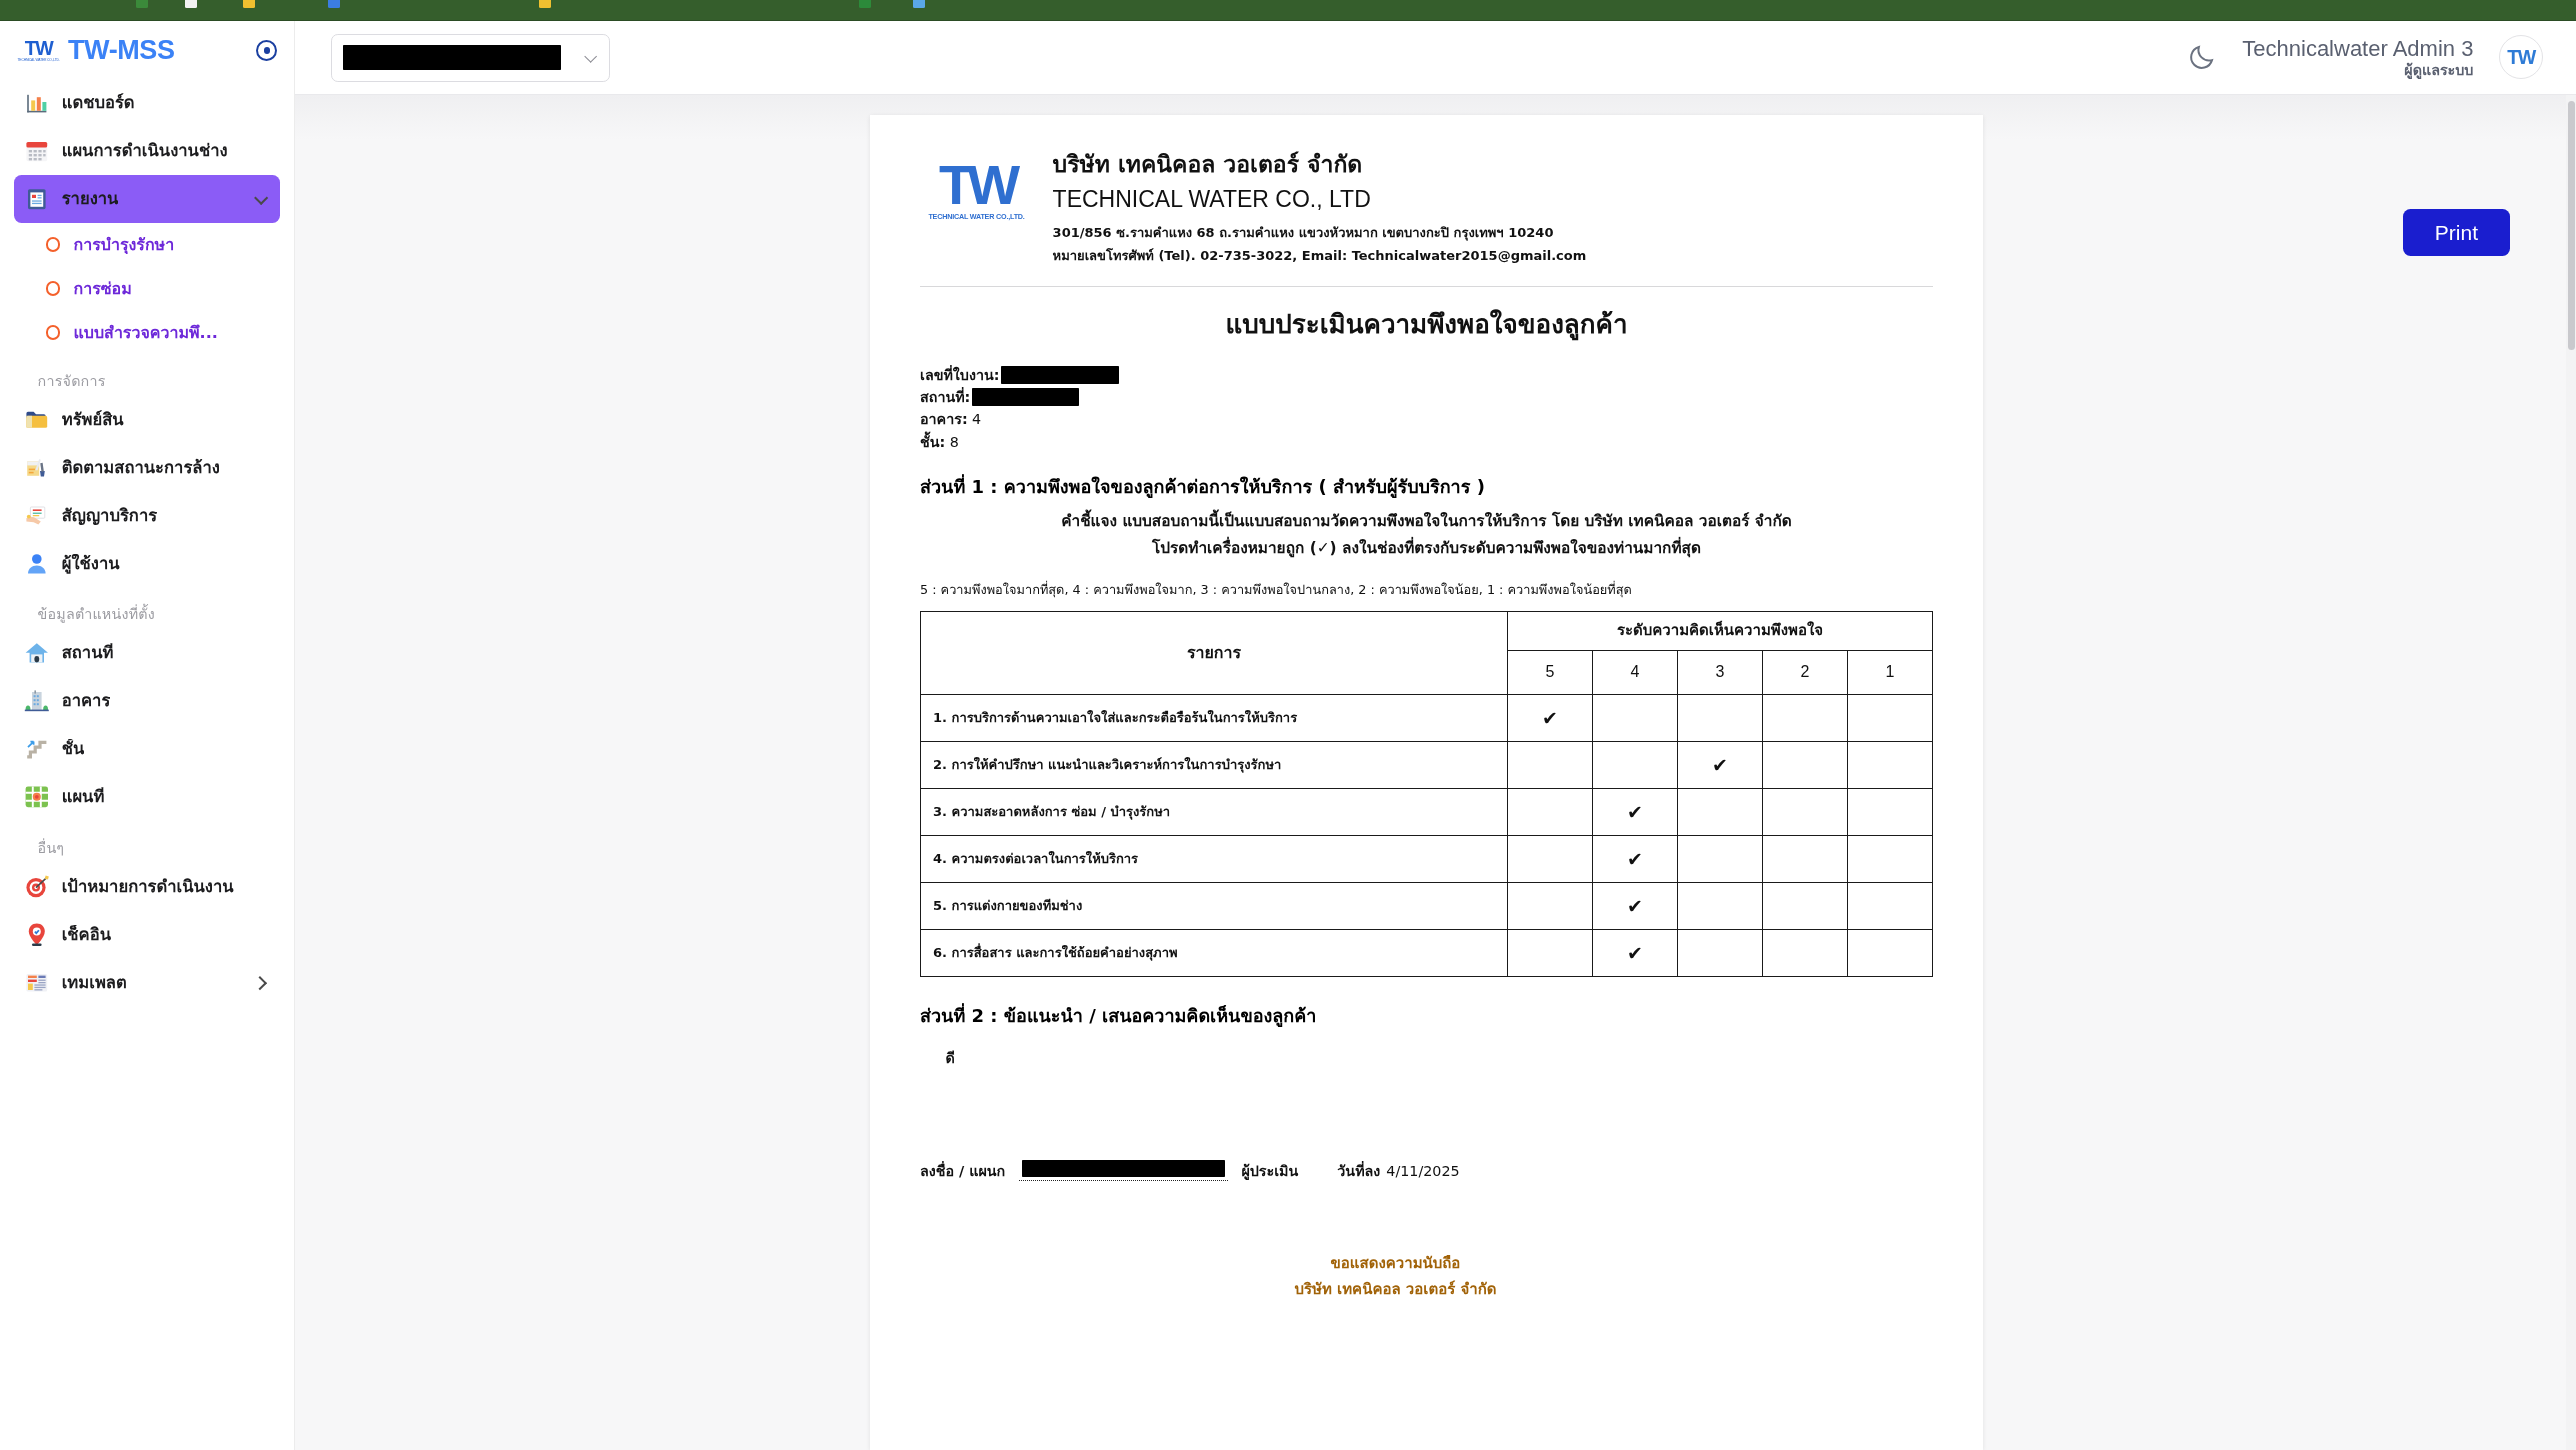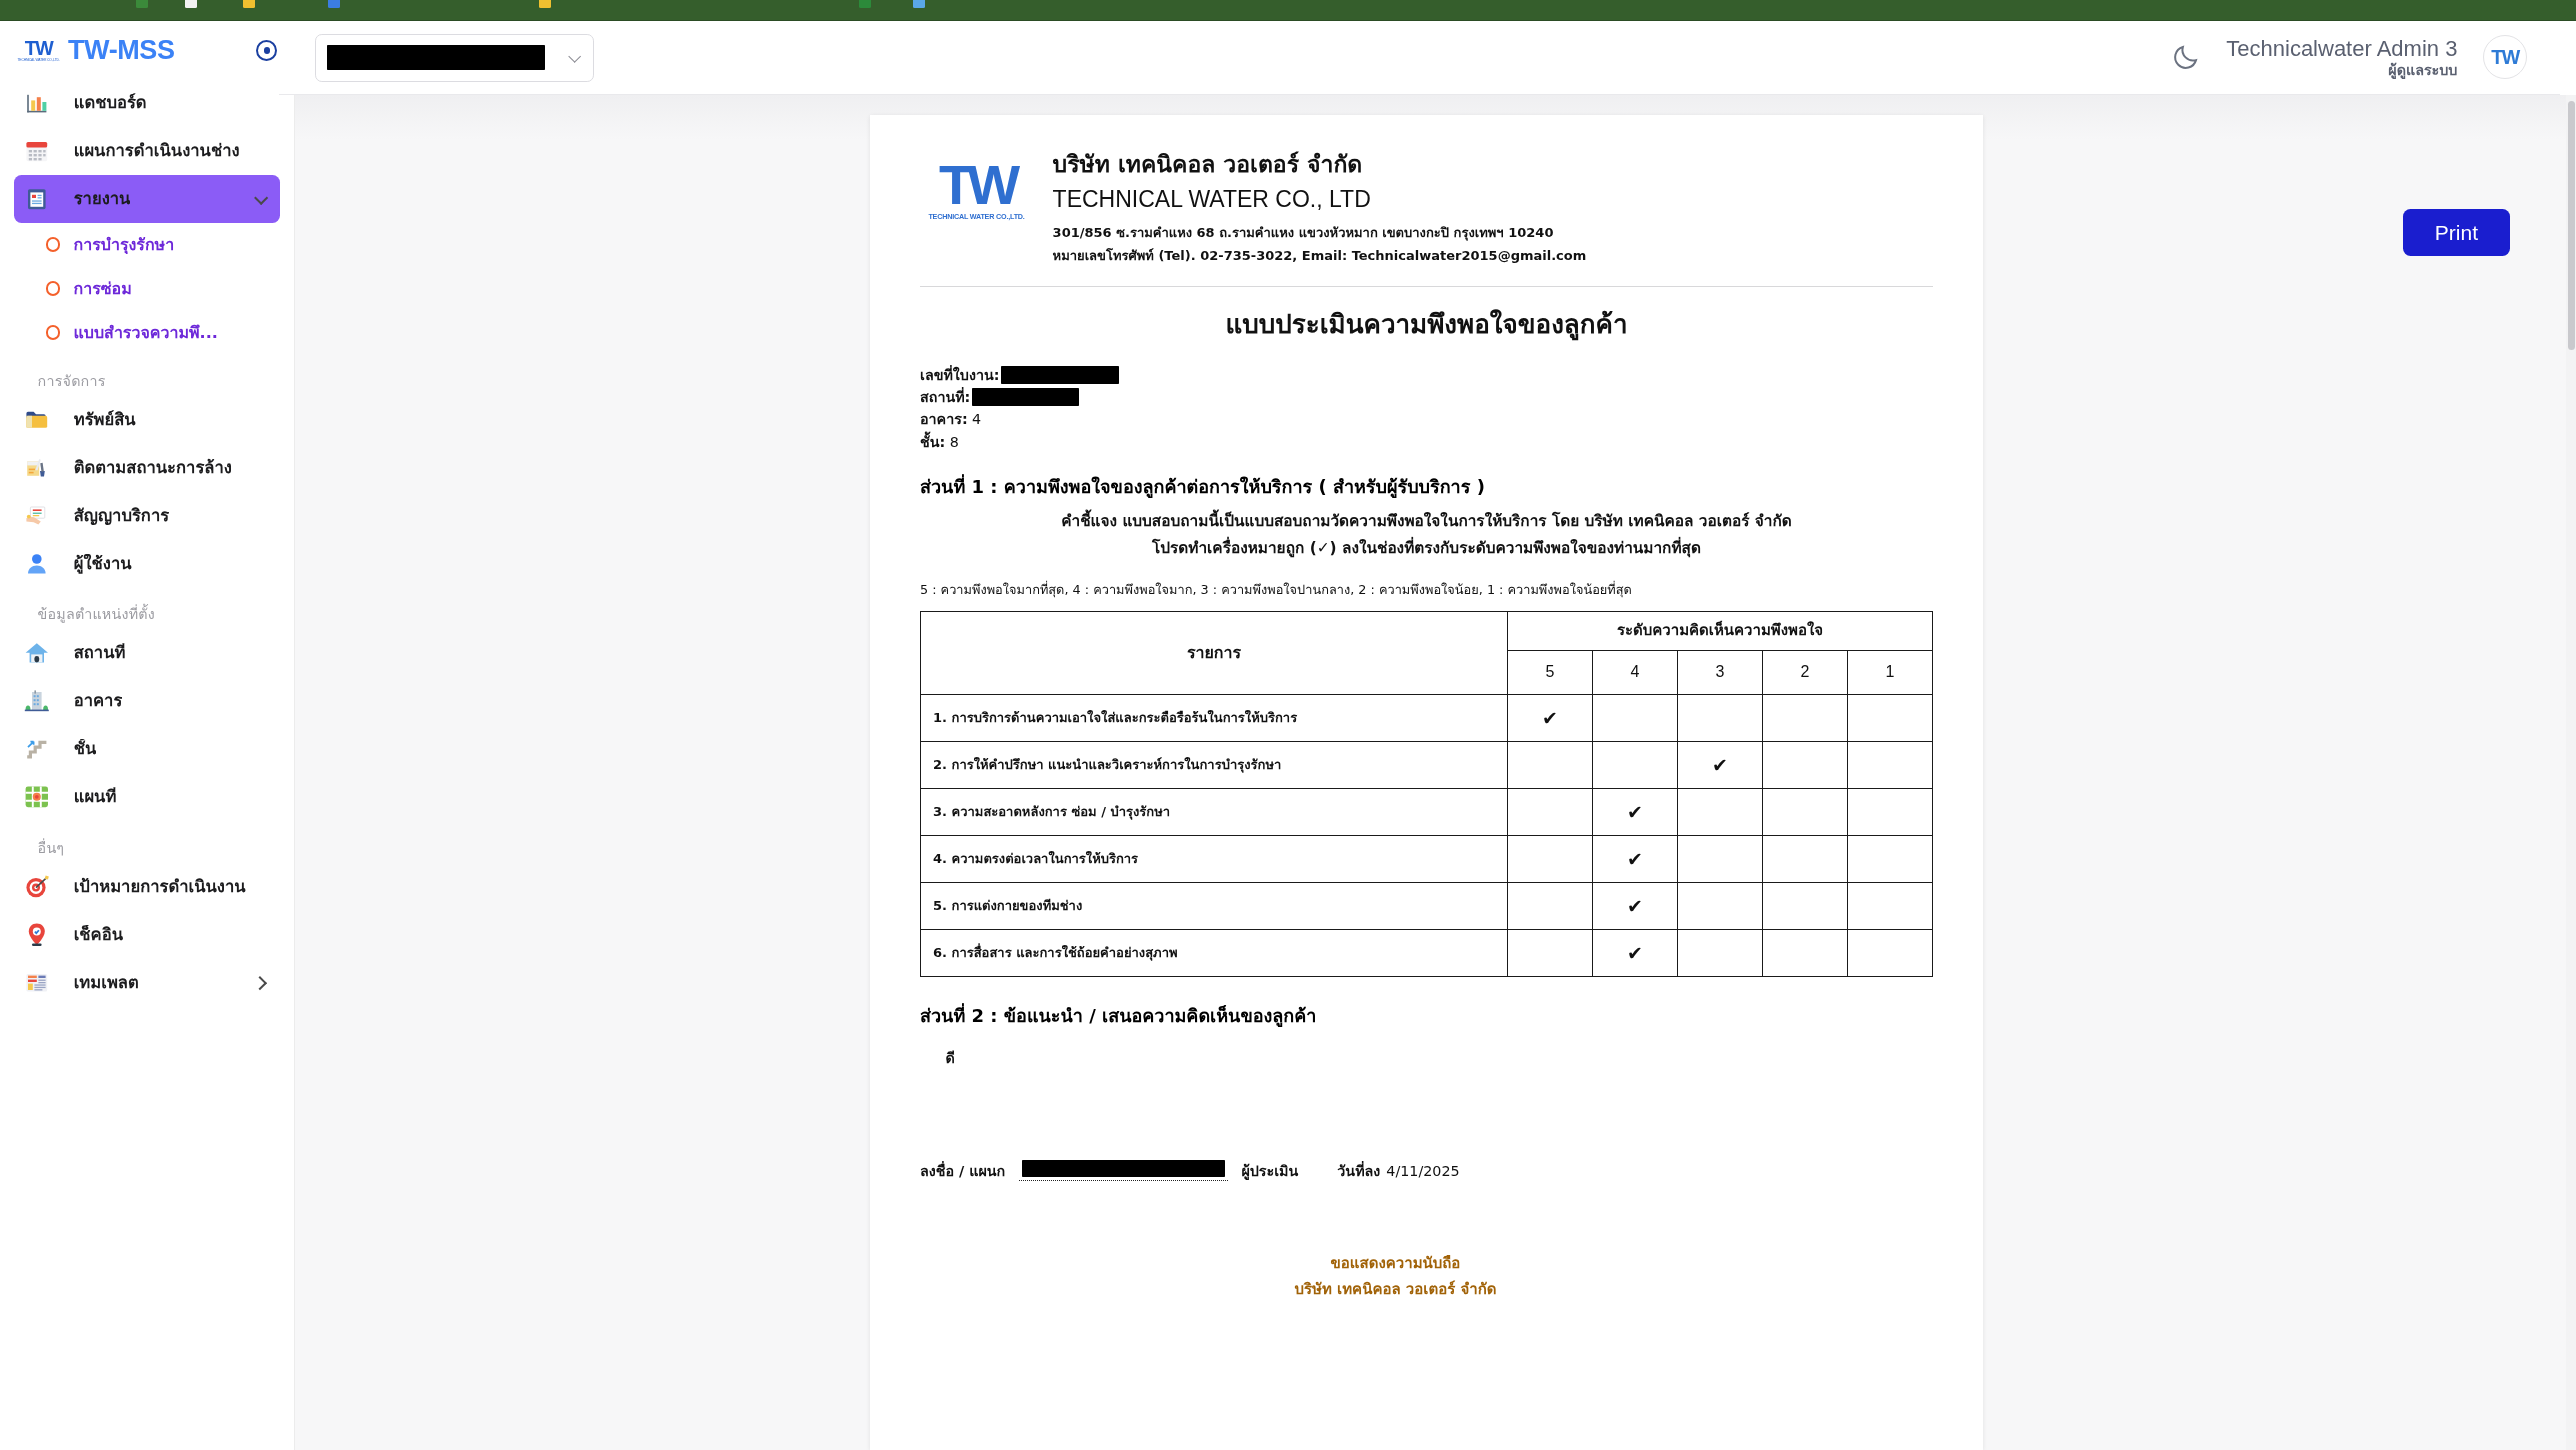--- a/index.html
+++ b/index.html
@@ -38,21 +38,21 @@
     color: #3b82f6; letter-spacing: -0.4px;
   }
   .brand-collapse {
     margin-left: auto; width: 21px; height: 21px; border: 2.3px solid #1a3fa0;
     border-radius: 50%; display:flex; align-items:center; justify-content:center;
   }
   .brand-collapse i { width: 6.8px; height: 6.8px; background: #1a3fa0; border-radius: 50%; display:block; }
 
   .nav { padding: 4.5px 13.6px 0 13.6px; }
   .nav-item {
-    display: flex; align-items: center; gap: 24px;
+    display: flex; align-items: center; gap: 12px;
     height: 48px; padding: 0 10.5px; border-radius: 7.5px; cursor: pointer;
   }
   .nav-item.active { background: #8b5cf6; }
   .nav-ico { width: 25.6px; height: 25.6px; flex: 0 0 auto; display:block; }
   .nav-label {
     font: 700 16.6px/1.2 "DejaVu Sans", "Liberation Sans", sans-serif;
     color: #1c1c1e; white-space: nowrap; overflow: hidden; text-overflow: ellipsis;
   }
   .nav-chev { margin-left: auto; width: 15px; height: 15px; position: relative; }
   .nav-chev::after {
@@ -74,21 +74,21 @@
     white-space: nowrap; overflow:hidden; text-overflow: ellipsis; max-width: 188px;
   }
 
   .nav-group {
     font: 400 14.3px/1 "DejaVu Sans","Liberation Sans",sans-serif;
     color: #9b9ba1; padding: 19.6px 0 7.5px 24px; letter-spacing: 0.2px;
   }
 
   
   .topbar {
-    position: absolute; top: 21px; left: 279px; width: 2281px; height: 74px;
+    position: absolute; top: 21px; left: 295px; width: 2281px; height: 74px;
     background: #ffffff; border-bottom: 0.8px solid #e9e9ec;
     display: flex; align-items: center;
   }
   .site-select {
     margin-left: 36px; width: 279px; height: 48px;
     border: 0.8px solid #dcdce1; border-radius: 6.8px; background:#fff;
     display:flex; align-items:center; padding: 0 10.5px; cursor: pointer;
   }
   .redact { background:#000; display:inline-block; border-radius:0.8px; }
   .select-val { flex: 1 1 auto; height: 25.6px; }

